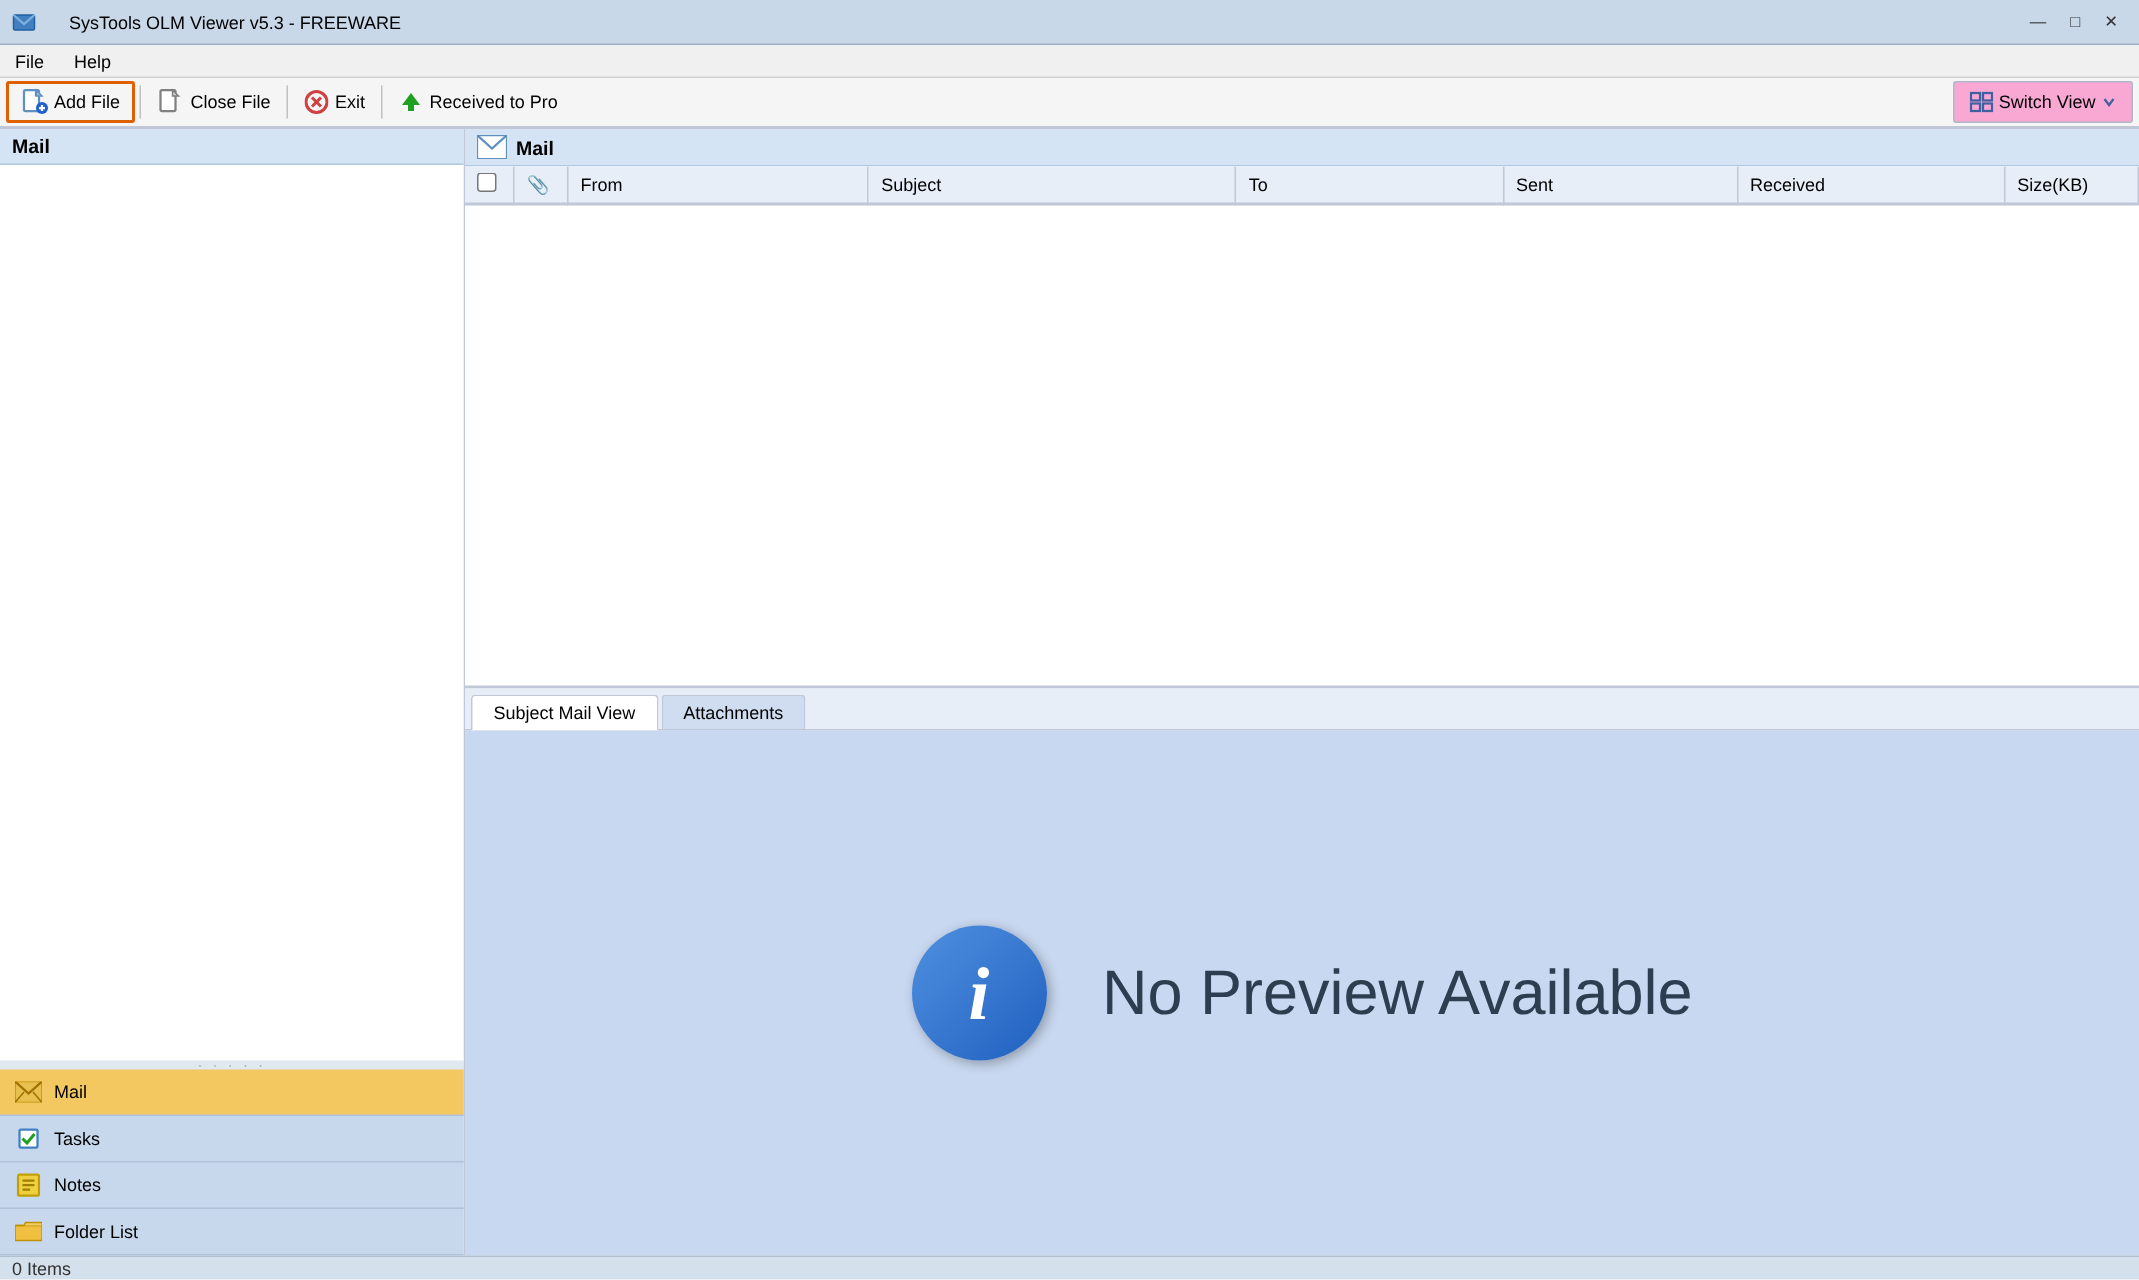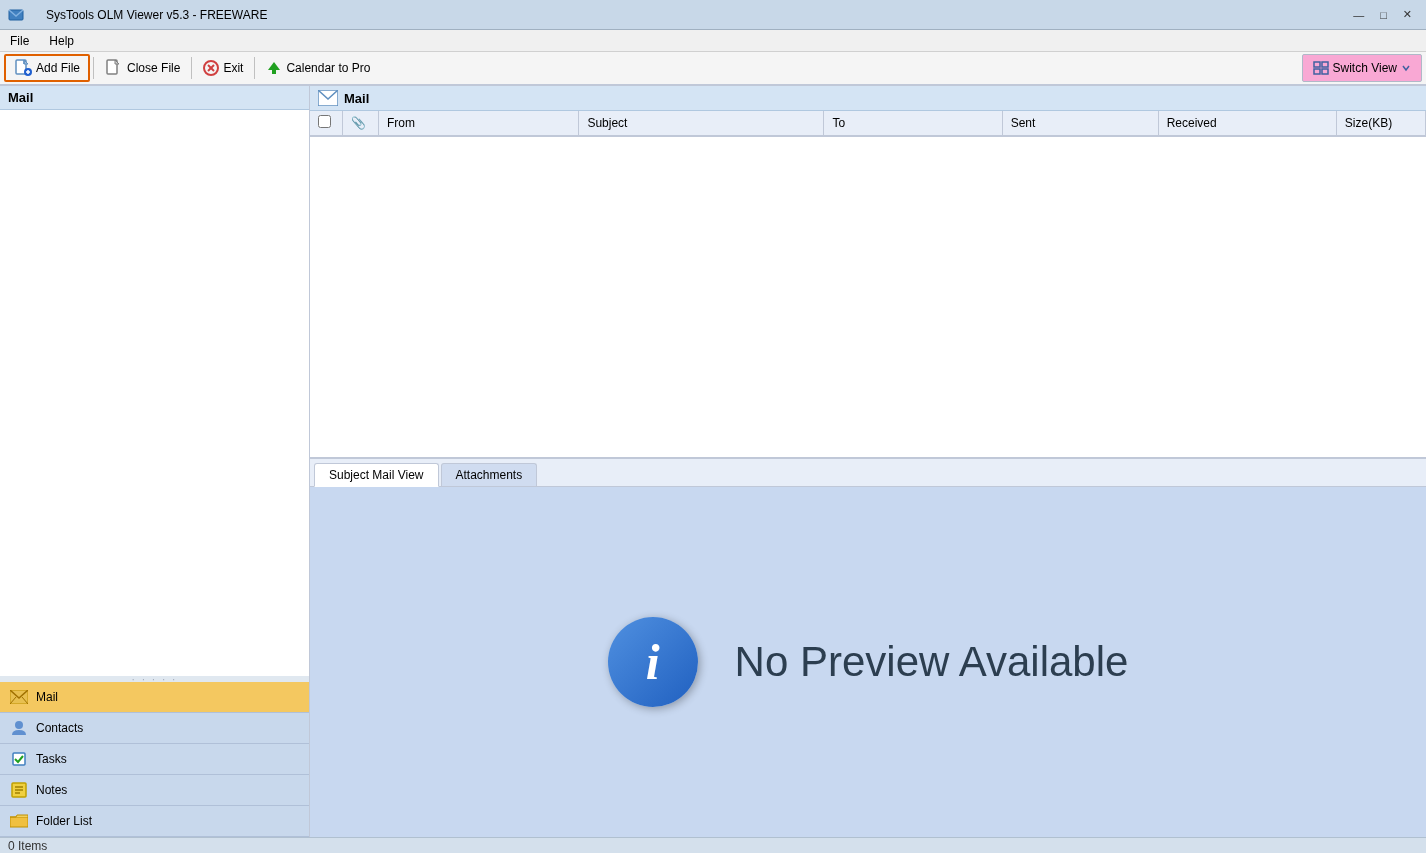--- a/index.html
+++ b/index.html
@@ -362,21 +362,21 @@
       </svg>
       <span>Exit</span>
     </button>
 
     <div class="toolbar-separator"></div>
 
     <button class="toolbar-btn">
       <svg width="16" height="16" viewBox="0 0 16 16">
         <polygon points="8,2 14,10 10,10 10,14 6,14 6,10 2,10" fill="#20a020"></polygon>
       </svg>
-      <span>Calendar to Pro</span>
+      <span>Received to Pro</span>
     </button>
   </div>
 
   <div class="switch-view-btn">
     <svg width="16" height="16" viewBox="0 0 16 16">
       <rect x="1" y="2" width="6" height="5" fill="none" stroke="#4060a0" stroke-width="1.5"></rect>
       <rect x="9" y="2" width="6" height="5" fill="none" stroke="#4060a0" stroke-width="1.5"></rect>
       <rect x="1" y="9" width="6" height="5" fill="none" stroke="#4060a0" stroke-width="1.5"></rect>
       <rect x="9" y="9" width="6" height="5" fill="none" stroke="#4060a0" stroke-width="1.5"></rect>
     </svg>
@@ -401,29 +401,20 @@
             <rect x="0" y="0" width="18" height="14" rx="1" fill="#e8c050" stroke="#c09000" stroke-width="1"></rect>
             <polyline points="0,0 9,8 18,0" fill="none" stroke="#a07000" stroke-width="1.5"></polyline>
             <line x1="0" y1="14" x2="6" y2="7" stroke="#a07000" stroke-width="1"></line>
             <line x1="18" y1="14" x2="12" y2="7" stroke="#a07000" stroke-width="1"></line>
           </svg>
         </div>
         <span>Mail</span>
       </div>
 
 
-      <div class="nav-item">
-        <div class="nav-icon">
-          <svg width="16" height="16" viewBox="0 0 16 16">
-            <circle cx="8" cy="5" r="4" fill="#6090d0"></circle>
-            <path d="M1 15 Q1 10 8 10 Q15 10 15 15" fill="#6090d0"></path>
-          </svg>
-        </div>
-        <span>Contacts</span>
-      </div>
 
       <div class="nav-item">
         <div class="nav-icon">
           <svg width="16" height="16" viewBox="0 0 16 16">
             <rect x="2" y="2" width="12" height="12" rx="1" fill="white" stroke="#4080c0" stroke-width="1.5"></rect>
             <polyline points="4,8 7,11 12,5" fill="none" stroke="#20a020" stroke-width="2"></polyline>
           </svg>
         </div>
         <span>Tasks</span>
       </div>

